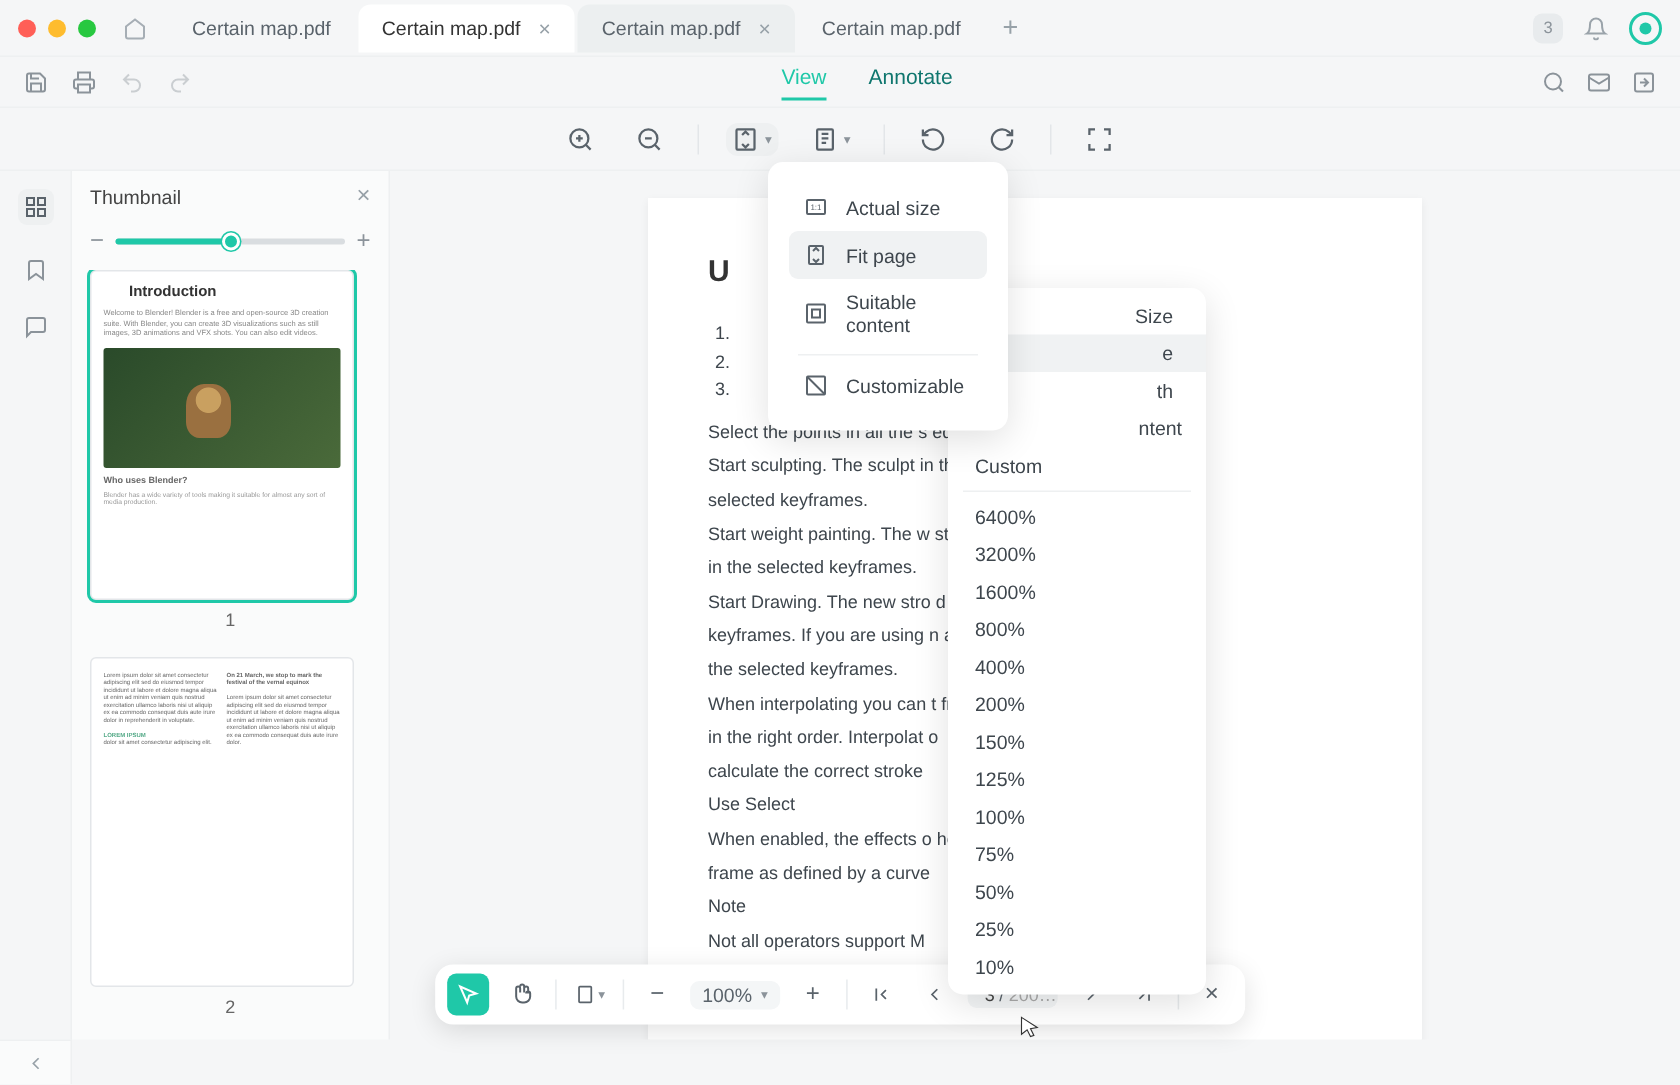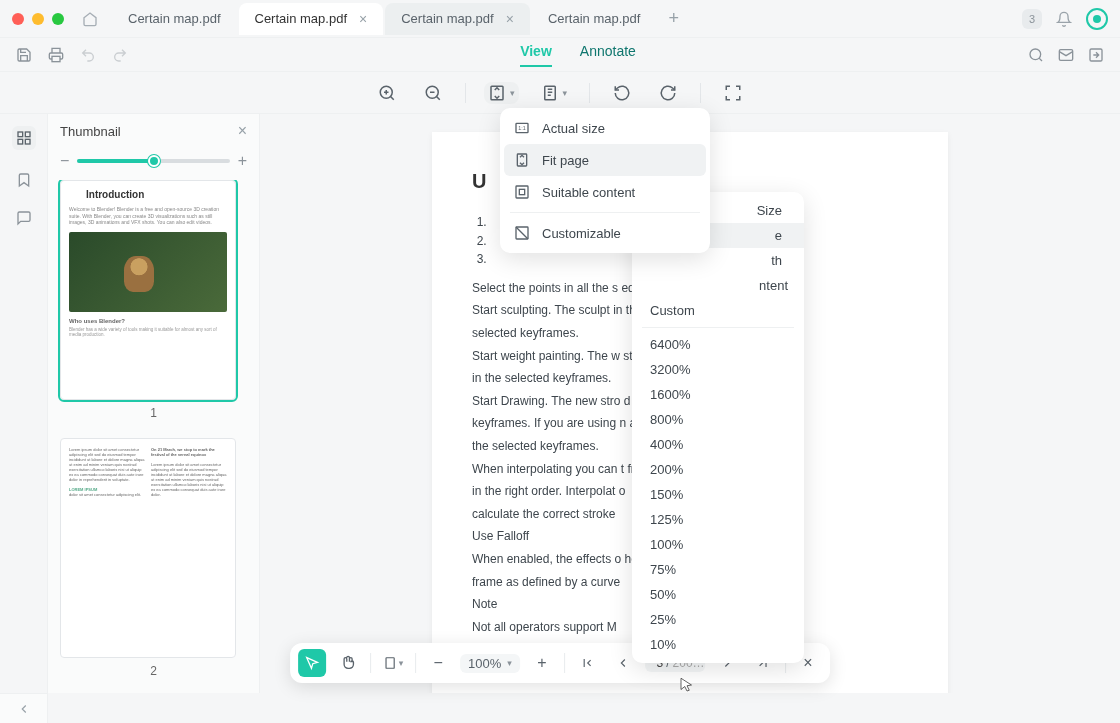--- a/index.html
+++ b/index.html
@@ -16,21 +16,21 @@
 .tab-add { color: #97a1a8; font-size: 18px; padding: 0 10px; }
 .titlebar-right { display: flex; align-items: center; gap: 14px; color: #9aa3aa; }
 .badge-num { width: 20px; height: 20px; border-radius: 6px; background: #e8ebed; color: #8b939a; font-size: 11px; display: flex; align-items: center; justify-content: center; }
 .avatar-ring { width: 22px; height: 22px; border-radius: 50%; border: 2px solid #1fc8a8; display: flex; align-items: center; justify-content: center; }
 .avatar-dot { width: 8px; height: 8px; border-radius: 50%; background: #1fc8a8; }
 
 .modebar { height: 34px; display: flex; align-items: center; justify-content: space-between; padding: 0 16px; border-bottom: 1px solid #eef0f1; }
 .modebar-left { display: flex; gap: 16px; color: #8b939a; }
 .modebar-center { display: flex; gap: 28px; }
 .modebar-center span { font-size: 14px; color: #0f766e; padding-bottom: 6px; }
-.modebar-center .act { color: #1fc8a8; font-weight: 700; border-bottom: 2px solid #1fc8a8; }
+.modebar-center .act { color: #1fc8a8; font-weight: 400; border-bottom: 2px solid #1fc8a8; }
 .modebar-right { display: flex; gap: 14px; color: #8b939a; }
 
 .toolbar { height: 42px; display: flex; justify-content: center; align-items: center; gap: 18px; border-bottom: 1px solid #eef0f1; color: #5a636b; }
 .tb-btn { width: 28px; height: 28px; display: flex; align-items: center; justify-content: center; border-radius: 6px; }
 .sep { width: 1px; height: 20px; background: #e3e6e9; }
 .tb-group { display: flex; align-items: center; gap: 2px; padding: 2px 4px; }
 .tb-group.sel { background: #eef0f1; border-radius: 8px; }
 .caret { font-size: 9px; color: #8b939a; margin-left: 2px; }
 
 .main { display: flex; height: calc(100% - 38px - 34px - 42px - 30px); }
@@ -54,21 +54,21 @@
 .thumb2 { display: flex; gap: 6px; font-size: 4px; }
 .thumb2 > div { flex: 1; }
 .thumb-num { text-align: center; font-size: 12px; color: #666; margin-top: 6px; }
 
 .viewer { flex: 1; display: flex; flex-direction: column; align-items: center; overflow: hidden; position: relative; background: #f5f6f7; }
 .page { width: 516px; background: #fff; margin-top: 18px; padding: 34px 40px 60px; font-size: 12px; color: #3e464d; line-height: 1.55; box-shadow: 0 2px 6px rgba(0,0,0,0.06); }
 .page h2 { font-size: 20px; margin: 26px 0 16px; color: #333; }
 .page ol { margin: 10px 0 10px 18px; }
 .page p { margin: 4px 0; }
 
-.dropdown1 { position: absolute; left: 500px; top: 108px; width: 210px; background: #fff; border-radius: 10px; box-shadow: 0 6px 24px rgba(0,0,0,0.12); padding: 4px; z-index: 20; }
+.dropdown1 { position: absolute; left: 512px; top: 108px; width: 160px; background: #fff; border-radius: 10px; box-shadow: 0 6px 24px rgba(0,0,0,0.12); padding: 14px; z-index: 20; }
 .dd-item { display: flex; align-items: center; gap: 12px; padding: 8px 10px; font-size: 13px; color: #3e464d; border-radius: 6px; }
 .dd-item.hov { background: #f0f2f3; }
 .dd-ico { width: 16px; height: 16px; display: flex; align-items: center; justify-content: center; color: #5a636b; }
 
 .dropdown2 { position: absolute; left: 632px; top: 192px; width: 172px; background: #fff; border-radius: 10px; box-shadow: 0 6px 24px rgba(0,0,0,0.12); padding: 6px 0; z-index: 18; font-size: 13px; color: #3e464d; }
 .dd2-item { padding: 5px 18px; }
 .dd2-item.hov { background: #f0f2f3; }
 .dd2-sep { height: 1px; background: #eef0f1; margin: 4px 10px; }
 
 .floatbar { position: absolute; left: 50%; bottom: 40px; transform: translateX(-50%); display: flex; align-items: center; gap: 8px; background: #fff; border-radius: 12px; padding: 6px 8px; box-shadow: 0 4px 18px rgba(0,0,0,0.12); color: #5a636b; z-index: 15; }
@@ -305,21 +305,21 @@
           <p>Start sculpting. The sculpt                                                                   in the</p>
           <p>selected keyframes.</p>
           <p>Start weight painting. The w                                                                   strokes</p>
           <p>in the selected keyframes.</p>
           <p>Start Drawing. The new stro                                                                      d</p>
           <p>keyframes. If you are using                                                                    n all</p>
           <p>the selected keyframes.</p>
           <p>When interpolating you can                                                                     t frames</p>
           <p>in the right order. Interpolat                                                                  o</p>
           <p>calculate the correct stroke</p>
-          <p>Use Falloff</p>
+          <p>Use Select</p>
           <p>When enabled, the effects o                                                             he current</p>
           <p>frame as defined by a curve</p>
           <p>Note</p>
           <p>Not all operators support M</p>
           <p>                                                                                            ame time.</p>
           <p>                                                                                          h the toggle</p>
         </div>
 
     </div>
   </div>

